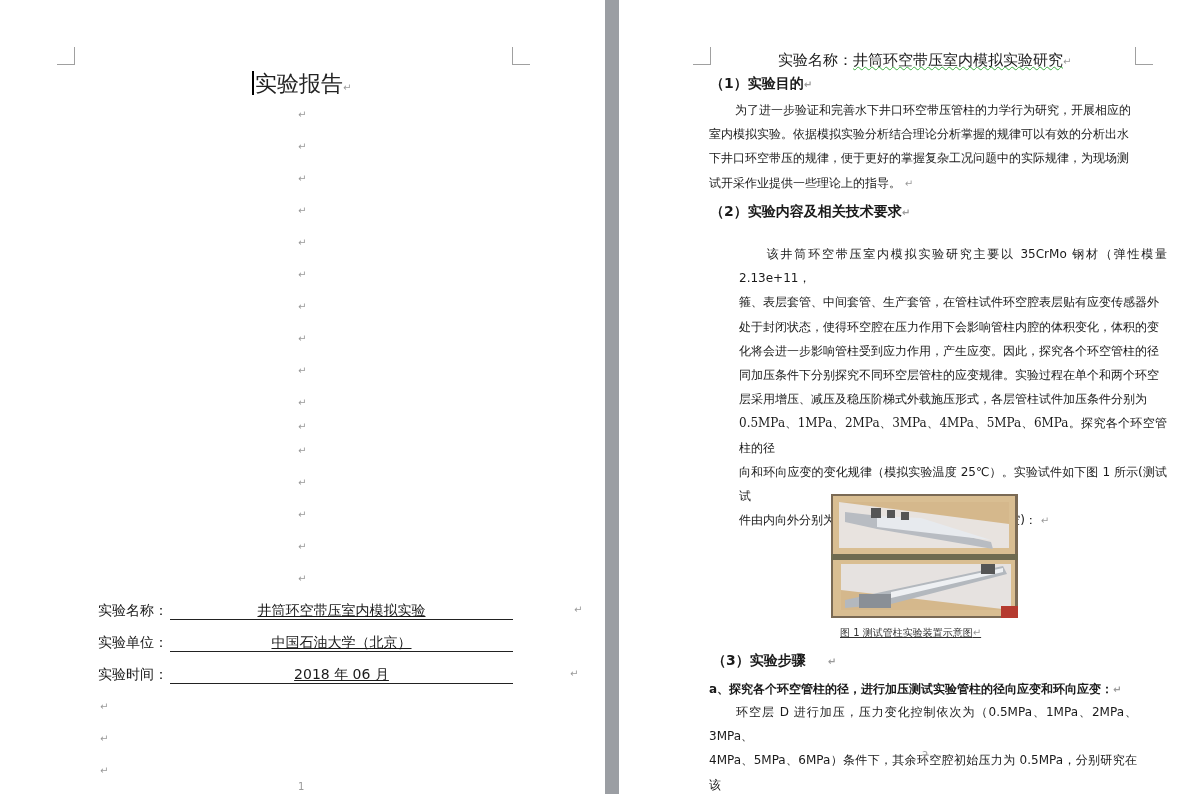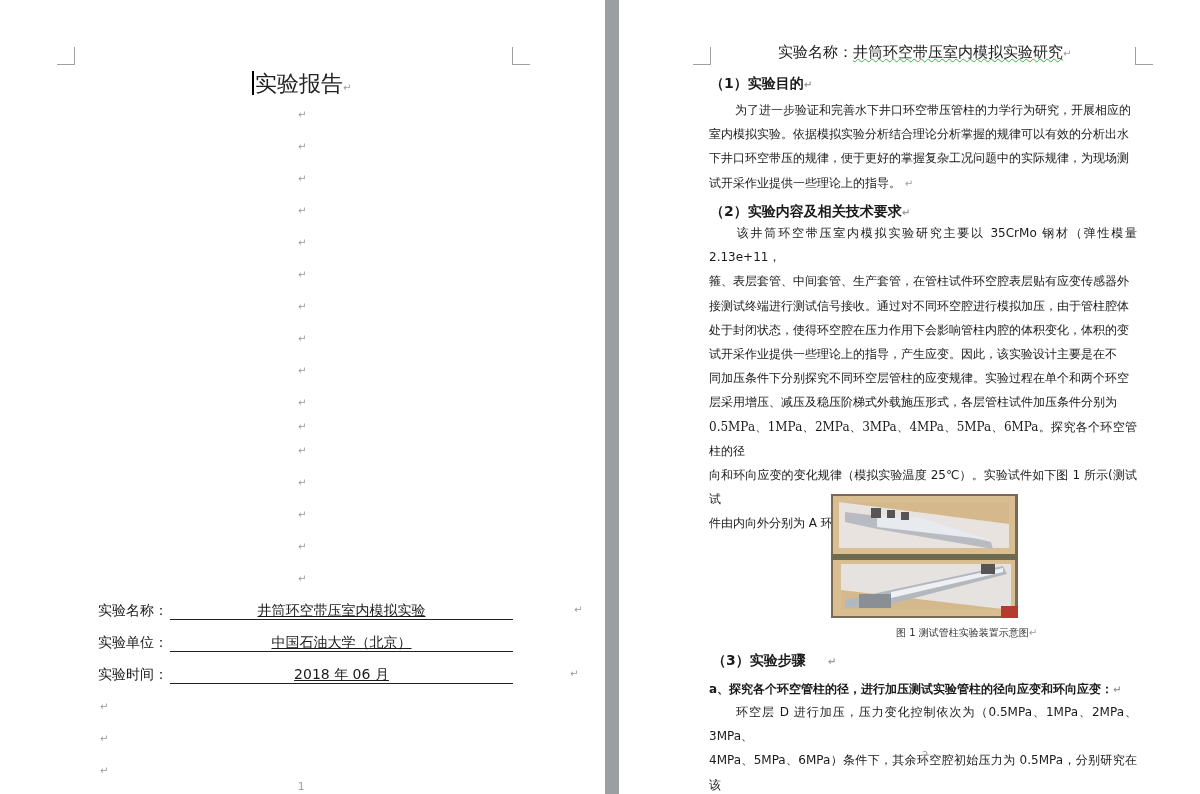--- a/index.html
+++ b/index.html
@@ -22,21 +22,21 @@
     .cover-title { font-size: 22px; color: #222; font-family: "DejaVu Serif", serif; }
     .caret { display: inline-block; width: 2px; height: 24px; background: #000; vertical-align: -4px; margin-right: 1px; }
     .empty-mark { position: absolute; left: 298px; }
     .field-label { font-size: 14px; color: #1a1a1a; }
     .field-line { position: absolute; left: 170px; width: 343px; border-bottom: 1px solid #222; height: 19px; text-align: center; font-size: 14px; line-height: 19px; }
     .field-value { text-decoration: underline; }
     .squiggle { text-decoration: underline wavy #3cb043; text-decoration-thickness: 1px; }
     .page-num { font-size: 10px; color: #9a9a9a; }
 
     
-    .doc-title { font-size: 15px; }
+    .doc-title { font-size: 15px; margin-top: 8px; }
     .h-section { font-size: 14px; font-weight: bold; text-align: right; }
     .para { position: absolute; left: 709px; width: 428px; font-size: 12px; line-height: 24.2px; text-align: justify; text-align-last: left; color: #1a1a1a; }
     .para .indent { display: inline-block; width: 26px; }
     .serif { font-family: "DejaVu Serif", serif; }
     .sub-bold { font-size: 12px; font-weight: bold; }
     .figure { position: absolute; left: 831px; top: 494px; width: 187px; height: 124px; overflow: hidden; background: #c9b08a; }
     .caption { font-size: 10px; color: #333; }
   </style>
 </head>
 <body>
@@ -109,26 +109,25 @@
   <div><span class="indent"></span><span>为了进一步验证和完善水下井口环空带压管柱的力学行为研究，开展相应的</span></div>
   <div>室内模拟实验。依据模拟实验分析结合理论分析掌握的规律可以有效的分析出水</div>
   <div>下井口环空带压的规律，便于更好的掌握复杂工况问题中的实际规律，为现场测</div>
   <div><span>试开采作业提供一些理论上的指导。</span> <span class="mark">↵</span></div>
 </div>
 
 <div class="abs h-section" style="left:710px; top:203px;">
   <span>（2）实验内容及相关技术要求</span><span class="mark">↵</span>
 </div>
 
-<div class="para" style="top:221px;">
+<div class="para" style="top:242px;margin-left:30px;">
   <div><span class="indent"></span><span>该井筒环空带压室内模拟实验研究主要以 35CrMo 钢材（弹性模量 2.13e+11，</span></div>
   <div>箍、表层套管、中间套管、生产套管，在管柱试件环空腔表层贴有应变传感器外</div>
-  <div>接测试终端进行测试信号接收。通过对不同环空腔进行模拟加压，由于管柱腔体</div>
   <div>处于封闭状态，使得环空腔在压力作用下会影响管柱内腔的体积变化，体积的变</div>
-  <div>试开采作业提供一些理论上的指导，产生应变。因此，该实验设计主要是在不</div>
+  <div>化将会进一步影响管柱受到应力作用，产生应变。因此，探究各个环空管柱的径</div>
   <div>同加压条件下分别探究不同环空层管柱的应变规律。实验过程在单个和两个环空</div>
   <div>层采用增压、减压及稳压阶梯式外载施压形式，各层管柱试件加压条件分别为</div>
   <div class="serif">0.5MPa、1MPa、2MPa、3MPa、4MPa、5MPa、6MPa。探究各个环空管柱的径</div>
   <div>向和环向应变的变化规律（模拟实验温度 25℃）。实验试件如下图 1 所示(测试试</div>
   <div><span>件由内向外分别为 A 环空、B 环空、C 环空、D 环空)：</span> <span class="mark">↵</span></div>
 </div>
 
 <div class="figure" title="测试管柱实验装置照片">
   <svg width="187" height="124" viewBox="0 0 187 124">
     <rect x="0" y="0" width="187" height="124" fill="#7a6a55"></rect>
@@ -150,21 +149,21 @@
     <polygon points="10,116 180,116 10,96" fill="#d5b88c"></polygon>
 
     <polygon points="14,106 60,96 172,72 176,80 60,110 14,114" fill="#b3b8be"></polygon>
     <polygon points="60,98 172,74 172,78 60,104" fill="#eef0f3"></polygon>
     <rect x="28" y="100" width="32" height="14" fill="#8a8f96"></rect>
     <rect x="150" y="70" width="14" height="10" fill="#555"></rect>
     <rect x="170" y="112" width="17" height="12" fill="#b53a2f"></rect>
   </svg>
 </div>
 
-<div class="abs caption" style="left:896px; top:626px;">
+<div class="abs caption" style="left:840px; top:626px;text-decoration:underline;">
   <span>图 1  测试管柱实验装置示意图</span><span class="mark">↵</span>
 </div>
 
 <div class="abs h-section" style="left:712px; top:652px;">
   <span>（3）实验步骤</span><span class="mark" style="margin-left:22px;">↵</span>
 </div>
 
 <div class="abs sub-bold" style="left:709px; top:681px;">
   <span>a、探究各个环空管柱的径，进行加压测试实验管柱的径向应变和环向应变：</span><span class="mark">↵</span>
 </div>

